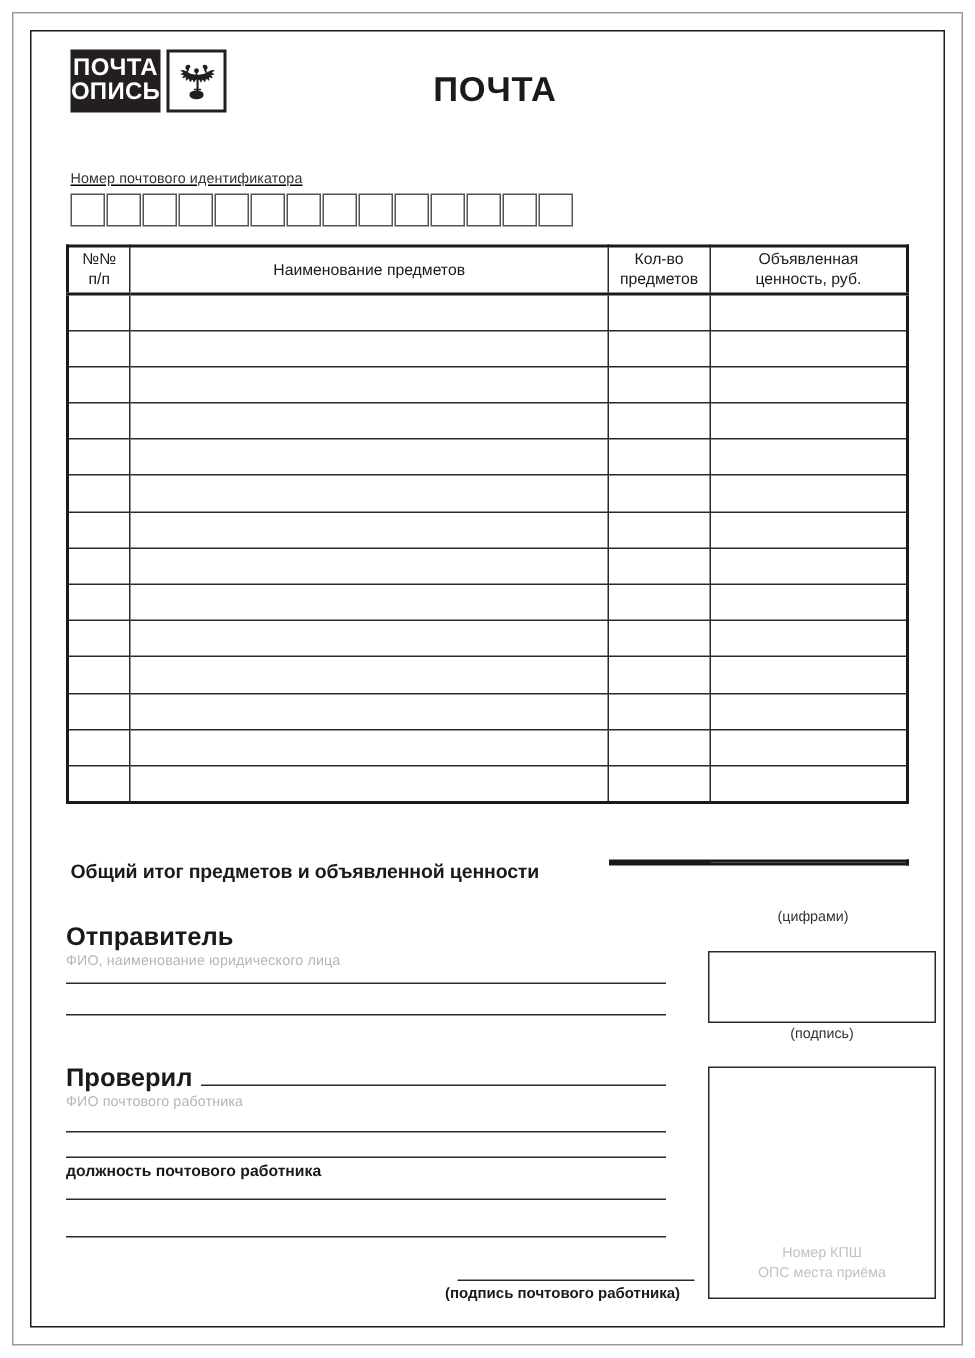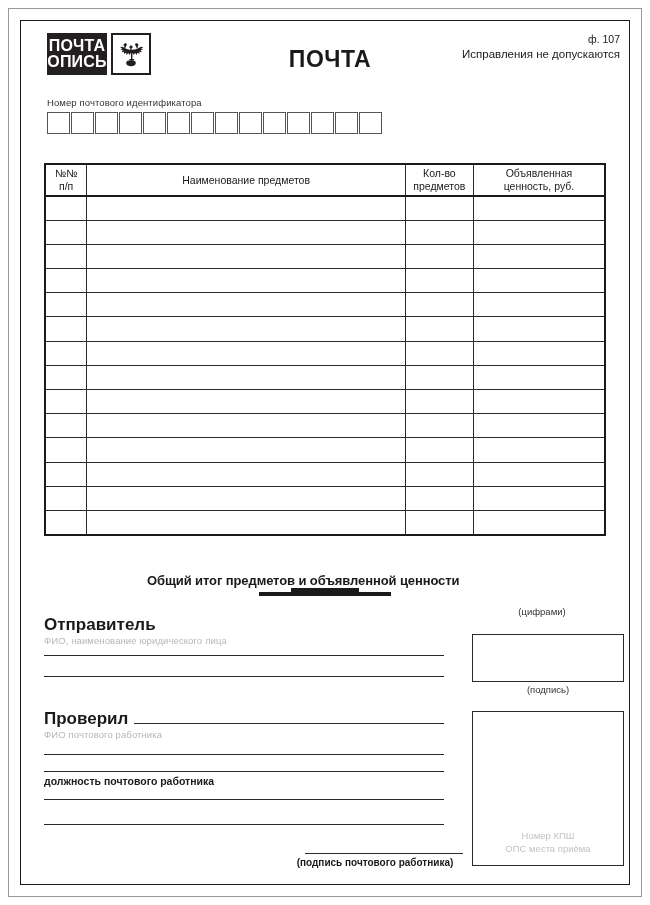--- a/index.html
+++ b/index.html
@@ -105,21 +105,21 @@
   }
   .form-meta .f-note {
     font-size: 11.5px;
     line-height: 1.3;
     white-space: nowrap;
   }
 
   
   .ident-block {
     position: absolute;
-    left: 27px; top: 77px;
+    left: 27px; top: 94px; text-decoration: underline;
   }
   .ident-label {
     font-size: 9.5px;
     color: #333333;
     margin-bottom: 4px;
     letter-spacing: 0.1px;
   }
   .ident-boxes {
     display: flex;
     gap: 1px;
@@ -164,22 +164,21 @@
     height: 24.2px;
   }
 
   
   .total-row {
     position: absolute;
     left: 24px; top: 553px;
     width: 562px;
     height: 32px;
     display: flex;
-    align-items: center;
-    flex-direction: column;
+    align-items: flex-start;
   }
   .total-label {
     width: 362px;
     display: flex;
     align-items: center;
     font-size: 13px;
     font-weight: bold;
     color: #1a1a1a;
     padding-left: 3px;
     letter-spacing: -0.1px;
@@ -340,24 +339,20 @@
               <path d="M15 11.8c-3.4 0-5.3-1.4-7.6-2.6-1.4-.7-2.6-.6-3.3.2.9.1 1.6.5 2.1 1.1-.9.2-1.5.7-1.8 1.5.9-.3 1.7-.2 2.4.2-.7.5-1.1 1.2-1.1 2.1.8-.6 1.6-.8 2.5-.6-.4.7-.5 1.5-.2 2.3.6-.8 1.3-1.2 2.2-1.3-.1.8.1 1.6.7 2.2.3-.9.8-1.5 1.6-1.8.1.8.5 1.5 1.2 1.9.1-.9.5-1.6 1.3-2v6.1h-1.6v1.1h1.6v1.2h-2v1.1h2v1.9h1.4v-1.9h2v-1.1h-2v-1.2h1.6v-1.1h-1.6v-6.1c.8.4 1.2 1.1 1.3 2 .7-.4 1.1-1.1 1.2-1.9.8.3 1.3.9 1.6 1.8.6-.6.8-1.4.7-2.2.9.1 1.6.5 2.2 1.3.3-.8.2-1.6-.2-2.3.9-.2 1.7 0 2.5.6 0-.9-.4-1.6-1.1-2.1.7-.4 1.5-.5 2.4-.2-.3-.8-.9-1.3-1.8-1.5.5-.6 1.2-1 2.1-1.1-.7-.8-1.9-.9-3.3-.2-2.3 1.2-4.2 2.6-7.6 2.6z"></path>
               <ellipse cx="15" cy="24.6" rx="4.6" ry="2.3"></ellipse>
               <path d="M10.4 24.6h9.2v1.1c0 1.4-2.1 2.5-4.6 2.5s-4.6-1.1-4.6-2.5z"></path>
             </g>
           </svg>
         </div>
       </div>
 
       <div class="doc-title">ПОЧТА</div>
 
-      <div class="form-meta">
-        <div class="f-num">ф. 107</div>
-        <div class="f-note">Исправления не допускаются</div>
-      </div>
     </div>
 
     <div class="ident-block">
       <div class="ident-label">Номер почтового идентификатора</div>
       <div class="ident-boxes">
         <div class="ident-box"></div>
         <div class="ident-box"></div>
         <div class="ident-box"></div>
         <div class="ident-box"></div>
         <div class="ident-box"></div>

